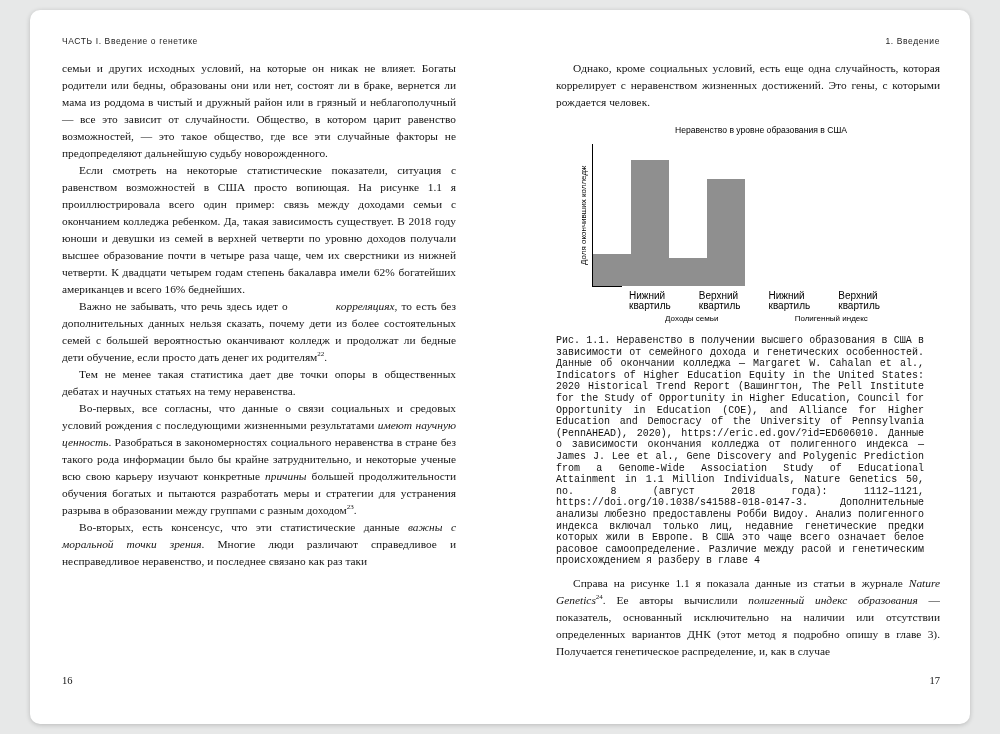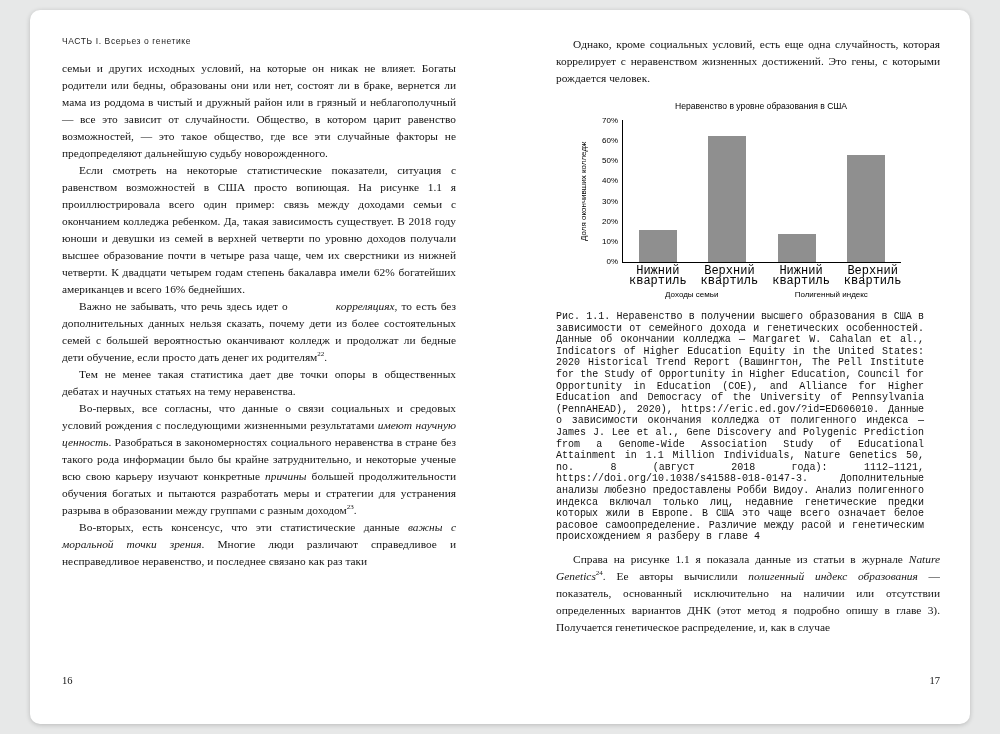--- a/index.html
+++ b/index.html
@@ -22,64 +22,55 @@
   .chart{width:322px;margin:0 auto;font-family:"Liberation Sans",sans-serif;color:#000;}
   .chart-title{text-align:center;font-size:8.6px;margin-bottom:9px;padding-left:42px;}
   .chart-grid{display:grid;grid-template-columns:13px 30px 1fr;}
   .y-label{writing-mode:vertical-rl;transform:rotate(180deg);font-size:8px;text-align:center;height:142px;}
   .y-ticks{display:flex;flex-direction:column;justify-content:space-between;height:142px;padding-right:4px;}
   .y-tick{height:0;display:flex;align-items:center;justify-content:flex-end;font-size:8px;}
   .plot{height:142px;border-left:1px solid #000;border-bottom:1px solid #000;display:flex;align-items:flex-end;}
   .bar-slot{flex:1;display:flex;justify-content:center;align-items:flex-end;height:100%;}
   .bar{width:38px;}
   .cat-row{display:flex;margin-left:43px;margin-top:4px;}
-  .cat{flex:1;text-align:center;font-size:12px;line-height:9.5px;padding:0 7px;font-family:Liberation Mono, monospace;}
+  .cat{flex:1;font-size:10px;line-height:9.5px;padding:0 7px;}
   .group-row{display:flex;margin-left:43px;margin-top:4px;align-items:flex-end;}
   .group{flex:1;text-align:center;font-size:8px;}
   .caption{font-family:Liberation Mono, monospace;font-size:10px;line-height:11.6px;text-align:justify;margin:12px 0 0 0;color:#111;}
 </style>
 </head>
 <body>
 
 <div class="stage">
   <div class="spread">
 
     <div class="page left">
-      <div class="running-head">ЧАСТЬ I. Всерьез о генетике</div>
+      <div class="running-head">ЧАСТЬ I. Введение о генетике</div>
       <div class="body" id="left-body">
           <p><span>семьи и других исходных условий, на которые он никак не влияет. Богаты родители или бедны, образованы они или нет, состоят ли в браке, вернется ли мама из роддома в чистый и дружный район или в грязный и неблагополучный — все это зависит от случайности. Общество, в котором царит равенство возможностей, — это такое общество, где все эти случайные факторы не предопределяют дальнейшую судьбу новорожденного.</span></p>
           <p class="indent"><span>Если смотреть на некоторые статистические показатели, ситуация с равенством возможностей в США просто вопиющая. На рисунке 1.1 я проиллюстрировала всего один пример: связь между доходами семьи с окончанием колледжа ребенком. Да, такая зависимость существует. В 2018 году юноши и девушки из семей в верхней четверти по уровню доходов получали высшее образование почти в четыре раза чаще, чем их сверстники из нижней четверти. К двадцати четырем годам степень бакалавра имели 62% богатейших американцев и всего 16% беднейших.</span></p>
           <p class="indent"><span>Важно не забывать, что речь здесь идет о </span><span style="font-style: italic; margin-left: 44px;">корреляциях</span><span>, то есть без дополнительных данных нельзя сказать, почему дети из более состоятельных семей с большей вероятностью оканчивают колледж и продолжат ли бедные дети обучение, если просто дать денег их родителям</span><sup>22</sup><span>.</span></p>
           <p class="indent"><span>Тем не менее такая статистика дает две точки опоры в общественных дебатах и научных статьях на тему неравенства.</span></p>
           <p class="indent"><span>Во-первых, все согласны, что данные о связи социальных и средовых условий рождения с последующими жизненными результатами </span><span style="font-style: italic;">имеют научную ценность</span><span>. Разобраться в закономерностях социального неравенства в стране без такого рода информации было бы крайне затруднительно, и некоторые ученые всю свою карьеру изучают конкретные </span><span style="font-style: italic;">причины</span><span> большей продолжительности обучения богатых и пытаются разработать меры и стратегии для устранения разрыва в образовании между группами с разным доходом</span><sup>23</sup><span>.</span></p>
           <p class="indent"><span>Во-вторых, есть консенсус, что эти статистические данные </span><span style="font-style: italic;">важны с моральной точки зрения</span><span>. Многие люди различают справедливое и несправедливое неравенство, и последнее связано как раз таки</span></p>
         </div>
       <div class="page-num">16</div>
     </div>
 
     <div class="page right">
+      <div class="running-head">1. Введение</div>
       <div class="body" id="right-body-top">
           <p class="indent"><span>Однако, кроме социальных условий, есть еще одна случайность, которая коррелирует с неравенством жизненных достижений. Это гены, с которыми рождается человек.</span></p>
         </div>
 
       <figure class="figure" style="margin-left:0;margin-right:16px;">
         <div class="chart">
           <div class="chart-title">Неравенство в уровне образования в США</div>
           <div class="chart-grid">
             <div class="y-label">Доля окончивших колледж</div>
-            <div class="y-ticks" id="y-ticks">
-                <div class="y-tick">70%</div>
-                <div class="y-tick">60%</div>
-                <div class="y-tick">50%</div>
-                <div class="y-tick">40%</div>
-                <div class="y-tick">30%</div>
-                <div class="y-tick">20%</div>
-                <div class="y-tick">10%</div>
-                <div class="y-tick">0%</div>
-              </div>
             <div class="plot" id="plot">
                 <div class="bar-slot">
                   <div class="bar" style="height: 22.8571%; background: rgb(143, 143, 143);"></div>
                 </div>
                 <div class="bar-slot">
                   <div class="bar" style="height: 88.5714%; background: rgb(143, 143, 143);"></div>
                 </div>
                 <div class="bar-slot">
                   <div class="bar" style="height: 20%; background: rgb(143, 143, 143);"></div>
                 </div>

